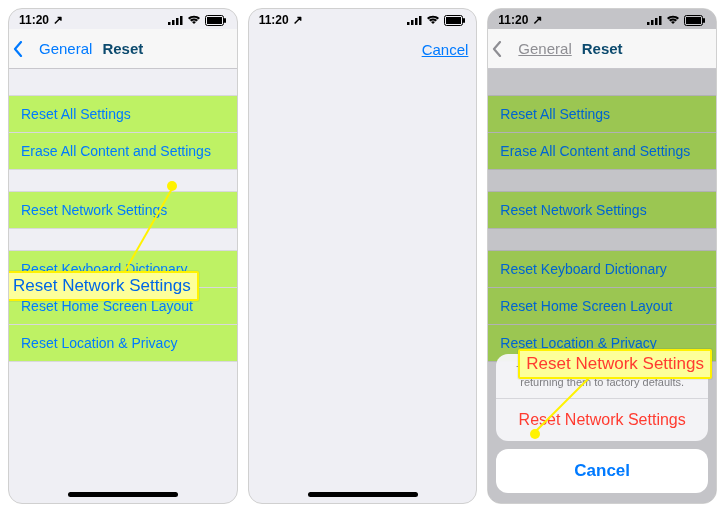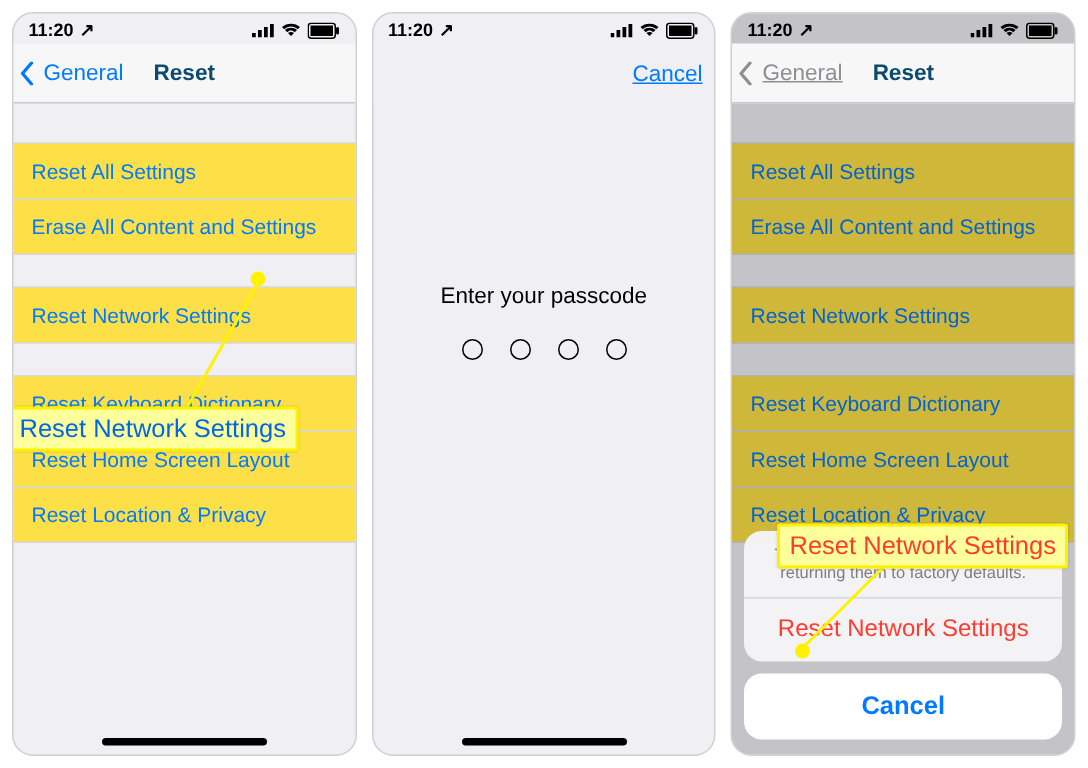--- a/index.html
+++ b/index.html
@@ -52,37 +52,37 @@
     align-items: center;
     justify-content: center;
     position: relative;
     z-index:5;
   }
   .nav-back {
     position: absolute;
     left: 4px;
     display: flex;
     align-items: flex-end;
-    gap: 6px;
+    gap: 16px;
     color: #007aff;
     font-size: 15px;
   }
   .nav-back.dimmed { color: #8e8e93; text-decoration: underline;}
   .nav-title { font-size: 15px; font-weight: 600; color:#0c4a6e; }
   .nav-right {
     position: absolute;
     right: 8px;
     font-size: 15px;
     color: #007aff;
     text-decoration: underline;
   }
   .list-group { margin-top: 26px; }
   .list-group + .list-group { margin-top: 22px; }
   .list-item {
-    background: #fde047;
+    background: #bef264;
     border-top: 1px solid #d8d8dc;
     border-bottom: 1px solid #d8d8dc;
     padding: 10px 12px;
     font-size: 14px;
     color: #007aff;
     margin-bottom: -1px;
   }
   .passcode-area {
     display:flex;
     flex-direction:column;
@@ -222,29 +222,20 @@
           <rect x="0.5" y="0.5" width="18" height="10" rx="2" fill="none" stroke="#000"></rect>
           <rect x="2" y="2" width="15" height="7" fill="#000"></rect>
           <rect x="19" y="3" width="2" height="5" rx="1" fill="#000"></rect>
         </svg>
     </div>
   </div>
   <div class="nav-bar" style="background:#efeff4; border-bottom:none;">
     <span class="nav-right">Cancel</span>
   </div>
 
-  <div class="passcode-area">
-    <div class="passcode-title">Enter your passcode</div>
-    <div class="passcode-dots">
-      <div class="dot"></div>
-      <div class="dot"></div>
-      <div class="dot"></div>
-      <div class="dot"></div>
-    </div>
-  </div>
 
   <div class="home-indicator"></div>
 </div>
 
 <div class="phone">
   <div class="status-bar">
     <div class="status-left">
       <span>11:20</span>
       <span>↗</span>
     </div>

